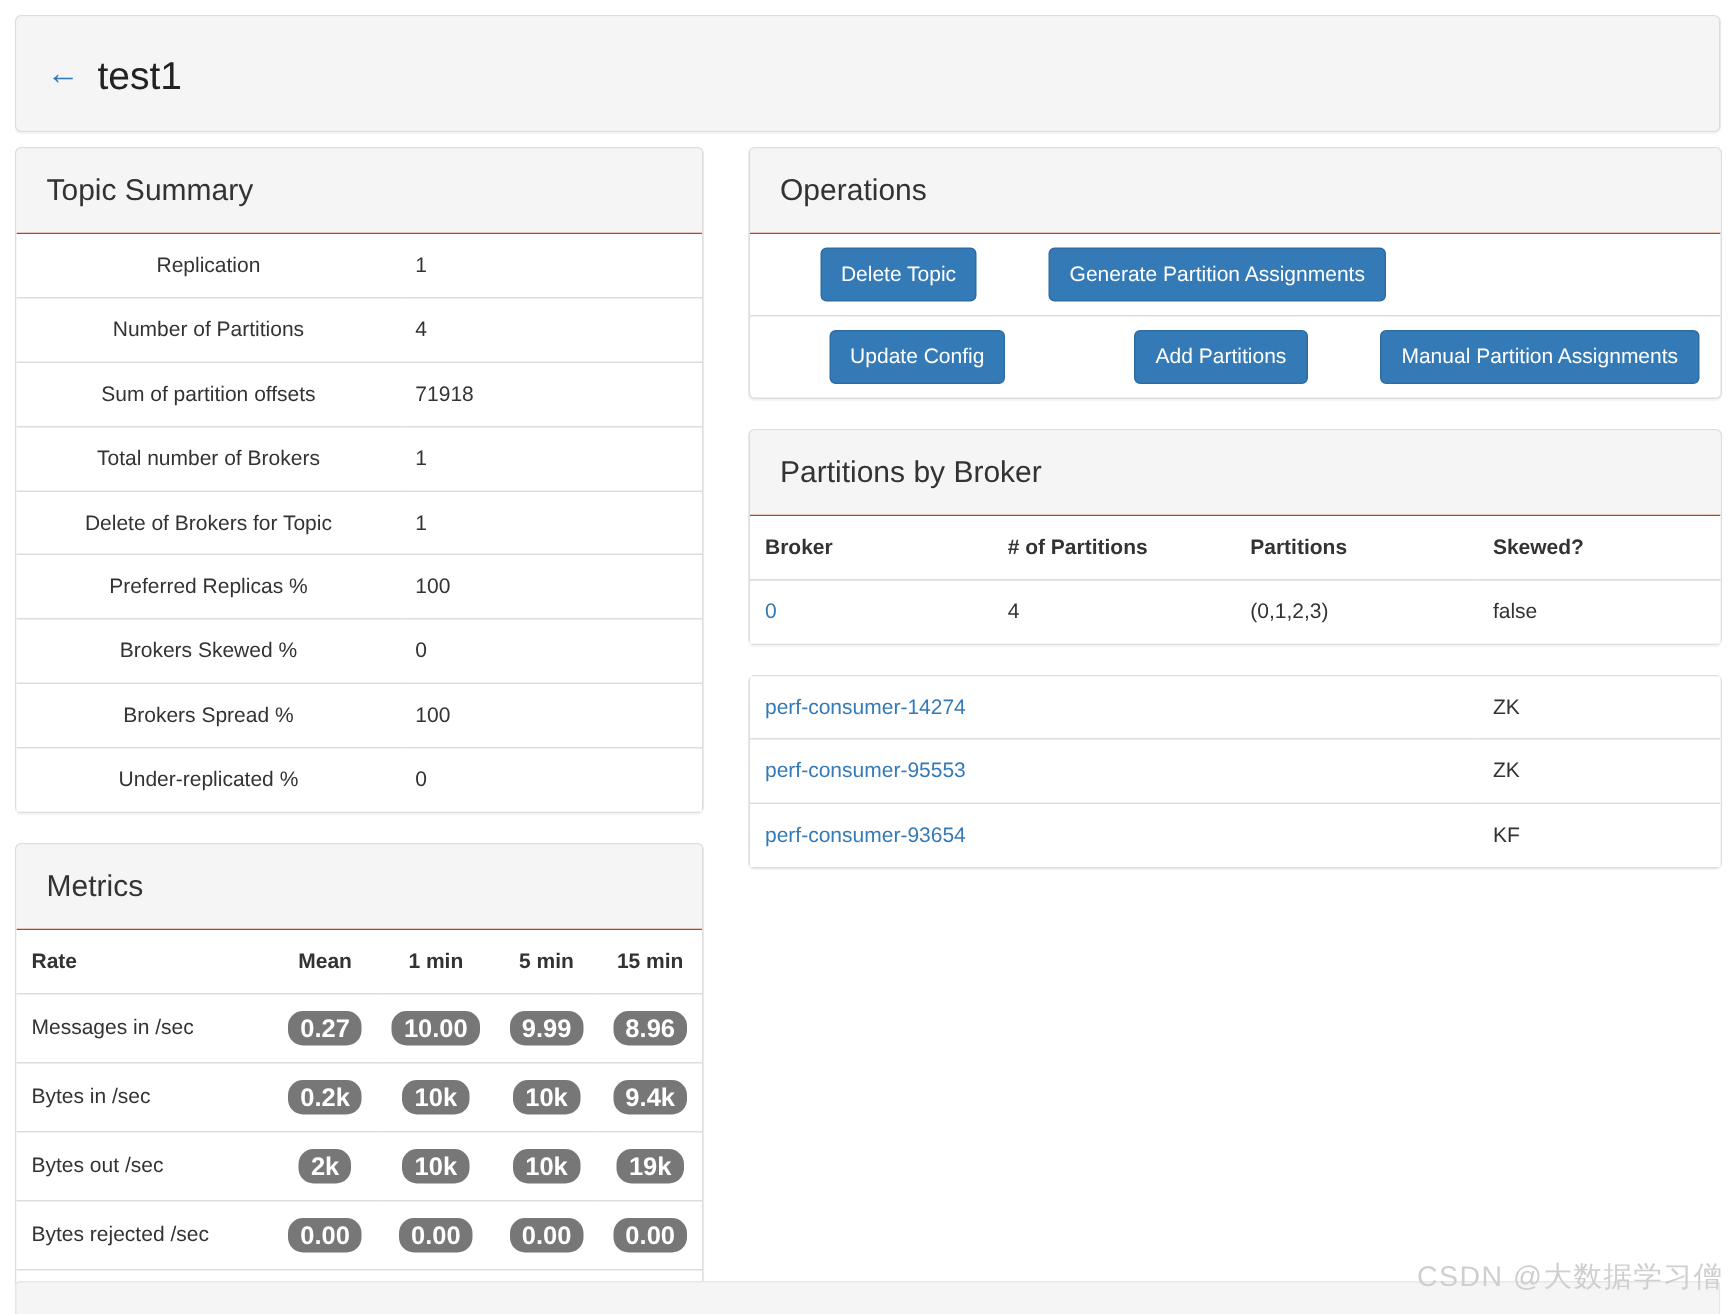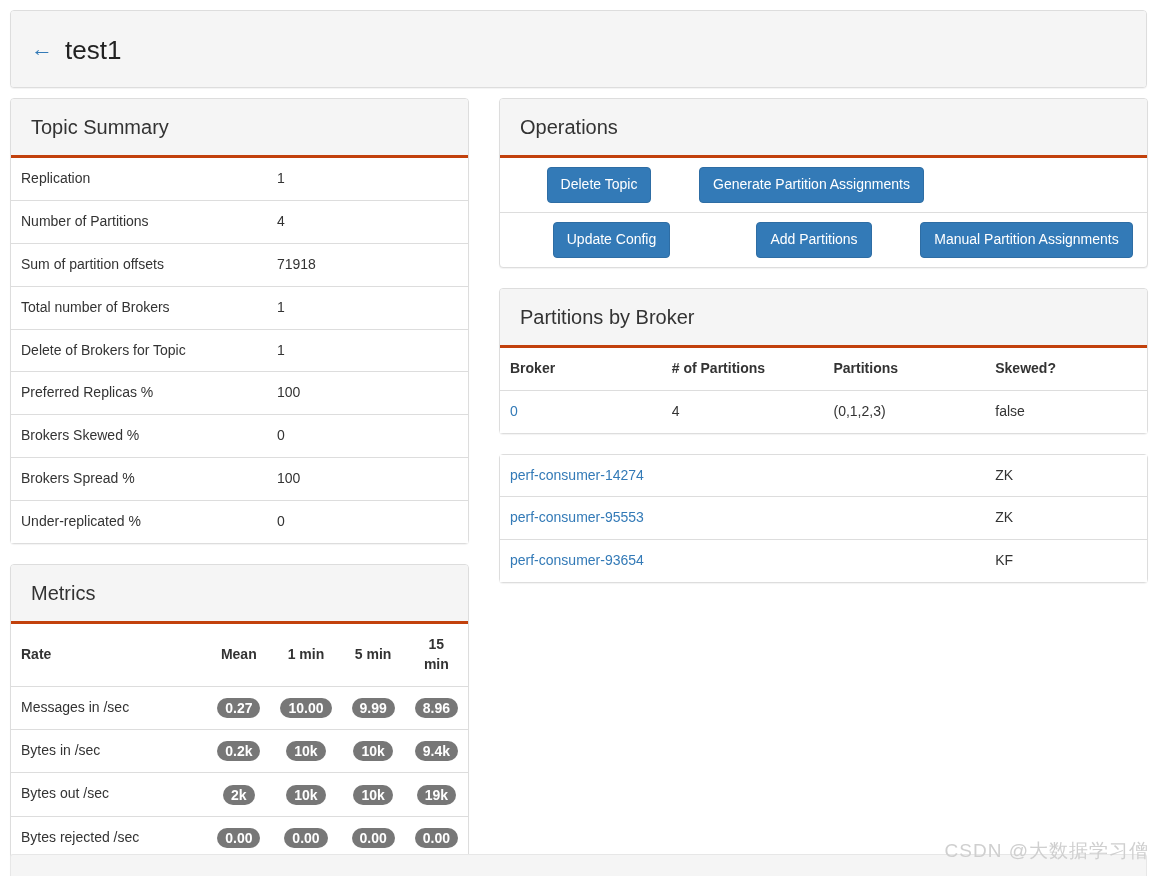--- a/index.html
+++ b/index.html
@@ -24,21 +24,21 @@
   
   .panel {
     background: #ffffff;
     border: 1px solid #dddddd;
     border-radius: 4px;
     box-shadow: 0 1px 1px rgba(0,0,0,.05);
     margin-bottom: 20px;
   }
   .panel-heading {
     background: #f5f5f5;
-    border-bottom: 3px solid #c2410c;
+    border-bottom: 1px solid #c2410c;
     border-top-left-radius: 3px;
     border-top-right-radius: 3px;
     padding: 16px 20px;
   }
   .panel-title {
     margin: 0;
     font-size: 20px;
     font-weight: 400;
     color: #333333;
     line-height: 1.2;
@@ -93,31 +93,31 @@
   table.tbl thead th {
     border-top: 0;
     border-bottom: 1px solid #dddddd;
     font-weight: bold;
     color: #333333;
   }
   table.tbl tbody tr:first-child td { border-top: 0; }
   table.tbl tbody tr + tr td { border-top: 1px solid #dddddd; }
 
   
-  .summary-tbl td:first-child { width: 56%; padding-left: 10px; }
+  .summary-tbl td:first-child { width: 56%; padding-left: 10px; text-align: center; }
   .summary-tbl td:last-child  { color: #333333; }
 
   
   .metrics-tbl th.rate-col { width: 46%; }
   .metrics-tbl th.num-col, .metrics-tbl td.num-col { text-align: center; width: 13.5%; }
   .badge-pill {
     display: inline-block;
     min-width: 10px;
     padding: 3px 8px;
-    font-size: 14px;
+    font-size: 17px;
     font-weight: bold;
     color: #ffffff;
     line-height: 1;
     vertical-align: middle;
     white-space: nowrap;
     text-align: center;
     background-color: #777777;
     border-radius: 10px;
   }
 

